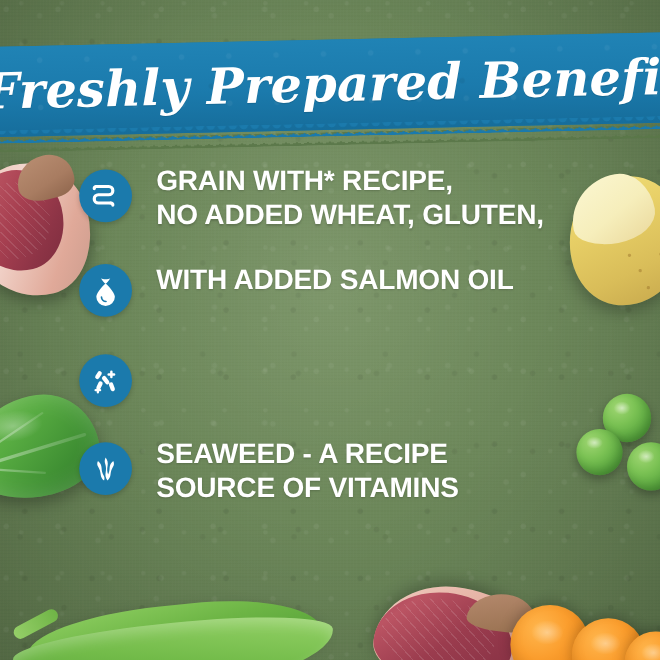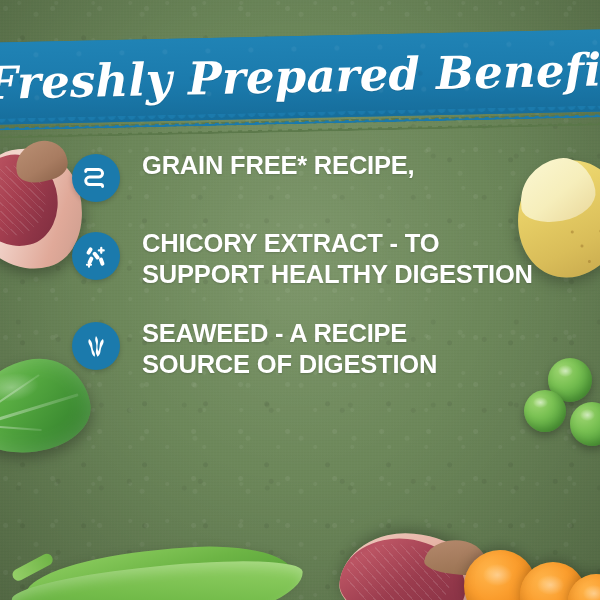--- a/index.html
+++ b/index.html
@@ -413,58 +413,67 @@
 
     <div class="benefit-row row-1">
       <div class="icon-badge">
         <svg width="30" height="30" viewBox="0 0 32 32" aria-hidden="true">
           <path d="M7 7 h12 a4 4 0 0 1 0 8 h-10 a4 4 0 0 0 0 8 h12" fill="none" stroke="#ffffff" stroke-width="3.1" stroke-linecap="round" stroke-linejoin="round"></path>
           <path d="M7 7 q-2 0 -2 2" fill="none" stroke="#ffffff" stroke-width="3.1" stroke-linecap="round"></path>
           <path d="M21 23 q2 0 2 2" fill="none" stroke="#ffffff" stroke-width="3.1" stroke-linecap="round"></path>
         </svg>
       </div>
       <div class="benefit-text">
-        <span class="ln">GRAIN FREE* RECIPE,</span>
+        <span class="ln">GRAIN WITH* RECIPE,</span>
+        <span class="ln">NO ADDED WHEAT,  GLUTEN,</span>
       </div>
     </div>
 
+    <div class="benefit-row row-2">
+      <div class="icon-badge">
+        <svg width="30" height="30" viewBox="0 0 32 32" aria-hidden="true">
+          <path d="M16 9 C16 9 7 17.5 7 22.2 A9 9 0 0 0 25 22.2 C25 17.5 16 9 16 9 Z" fill="#ffffff"></path>
+          <path d="M11.5 4.2 C13.2 7 14.6 8.6 16 9.6 C17.4 8.6 18.8 7 20.5 4.2 C18.6 5.6 13.4 5.6 11.5 4.2 Z" fill="#ffffff"></path>
+          <path d="M12 22.4 a4.4 4.4 0 0 0 4.4 4.4" fill="none" stroke="#1b7aac" stroke-width="1.6" stroke-linecap="round"></path>
+        </svg>
+      </div>
+      <div class="benefit-text">
+        <span class="ln">WITH ADDED SALMON OIL</span>
+      </div>
+    </div>
 
     <div class="benefit-row row-3">
       <div class="icon-badge">
         <svg width="30" height="30" viewBox="0 0 32 32" aria-hidden="true">
           <g fill="#ffffff">
             <rect x="7" y="6.5" width="4.2" height="8.4" rx="2.1" transform="rotate(32 9.1 10.7)"></rect>
             <rect x="14" y="11" width="4.2" height="9.2" rx="2.1" transform="rotate(-38 16.1 15.6)"></rect>
             <rect x="8" y="16.5" width="4.2" height="8.6" rx="2.1" transform="rotate(26 10.1 20.8)"></rect>
             <rect x="20" y="17.5" width="4.2" height="9.0" rx="2.1" transform="rotate(-20 22.1 22)"></rect>
           </g>
           <g fill="#ffffff">
             <rect x="20.4" y="6.2" width="2.4" height="7.6" rx="1.2"></rect>
             <rect x="17.8" y="8.8" width="7.6" height="2.4" rx="1.2"></rect>
             <rect x="7.4" y="22.0" width="2.2" height="6.6" rx="1.1"></rect>
             <rect x="5.2" y="24.2" width="6.6" height="2.2" rx="1.1"></rect>
           </g>
         </svg>
       </div>
-      <div class="benefit-text">
-        <span class="ln">CHICORY EXTRACT -  TO</span>
-        <span class="ln">SUPPORT HEALTHY DIGESTION</span>
-      </div>
     </div>
 
     <div class="benefit-row row-4">
       <div class="icon-badge">
         <svg width="30" height="30" viewBox="0 0 32 32" aria-hidden="true">
           <g fill="#ffffff">
             <path d="M16 5.2 c1.9 2.4 2.5 5.2 1.9 8.2 c-.5 2.7 -.5 5.4 .5 8.1 c.7 2 .5 3.6 -.8 5.3 c-1.6 -2 -2.1 -4.2 -1.6 -6.6 c.6 -3 .6 -5.9 -.4 -8.8 c-.7 -2.1 -.6 -4 .4 -6.2 Z"></path>
             <path d="M8.6 8.6 c2.2 1.7 3.4 4 3.5 6.8 c.1 2.5 .6 4.9 1.9 7.1 c1 1.7 1.2 3.2 .5 5 c-1.9 -1.4 -3 -3.2 -3.2 -5.4 c-.3 -2.8 -1 -5.4 -2.5 -7.8 c-1.1 -1.8 -1.3 -3.5 -.2 -5.7 Z"></path>
             <path d="M23.4 8.6 c1.1 2.2 .9 3.9 -.2 5.7 c-1.5 2.4 -2.2 5 -2.5 7.8 c-.2 2.2 -1.3 4 -3.2 5.4 c-.7 -1.8 -.5 -3.3 .5 -5 c1.3 -2.2 1.8 -4.6 1.9 -7.1 c.1 -2.8 1.3 -5.1 3.5 -6.8 Z"></path>
           </g>
         </svg>
       </div>
       <div class="benefit-text">
         <span class="ln">SEAWEED - A RECIPE</span>
-        <span class="ln">SOURCE OF DIGESTION</span>
+        <span class="ln">SOURCE OF VITAMINS</span>
       </div>
     </div>
 
   </div>
 </div>
 
 </body></html>

